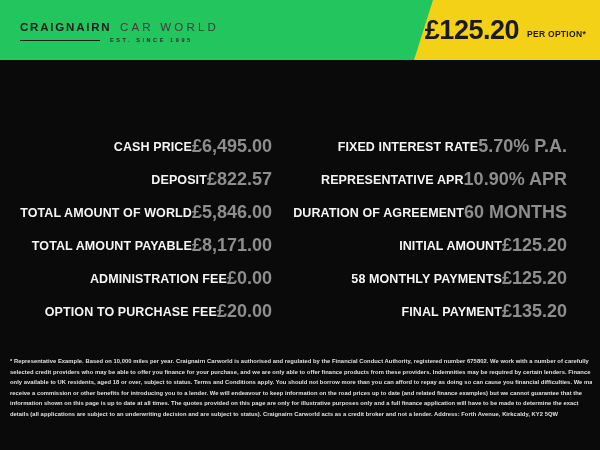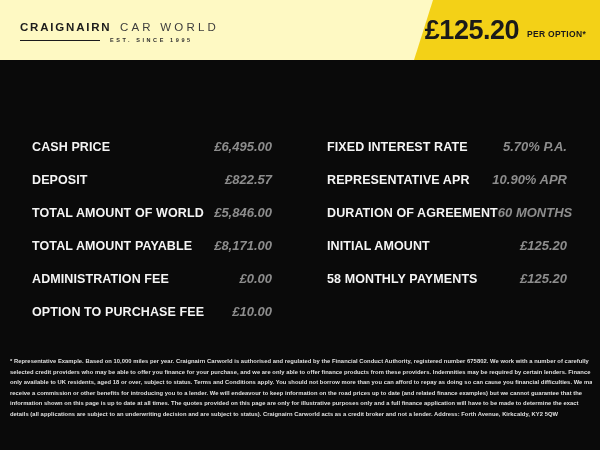--- a/index.html
+++ b/index.html
@@ -11,21 +11,21 @@
     background: #0a0a0a;
     overflow: hidden;
     font-family: "Liberation Sans", sans-serif;
   }
 
   
   .header {
     position: absolute;
     top: 0; left: 0;
     width: 600px; height: 60px;
-    background: #fef9c3;
+    background: #22c55e;
   }
   .logo {
     position: absolute;
     left: 20px; top: 17px;
     white-space: nowrap;
   }
   .brand-primary {
     font-size: 11.5px;
     font-weight: bold;
     letter-spacing: 1.8px;
@@ -98,35 +98,35 @@
     top: 130px; left: 32px;
     width: 535px;
     display: flex;
     justify-content: space-between;
   }
   .finance-col { width: 240px; }
   .finance-row {
     height: 33px;
     display: flex;
     align-items: center;
-    justify-content: space-between;
+    justify-content: flex-end;
+    margin-left: 11px;
   }
   .finance-label {
     font-size: 12.5px;
     font-weight: bold;
     color: #f5f5f5;
     letter-spacing: 0.1px;
     white-space: nowrap;
   }
   .finance-value {
-    font-size: 13px;
+    font-size: 18px;
     font-weight: bold;
     color: #8d8d8d;
     white-space: nowrap;
-    font-style: italic;
   }
 
   
   .disclaimer {
     position: absolute;
     left: 10px; top: 356px;
     width: 582px;
     color: #e0e0e0;
   }
   .disclaimer-line {
@@ -178,21 +178,21 @@
       <div class="finance-row">
         <span class="finance-label">TOTAL AMOUNT PAYABLE</span>
         <span class="finance-value">£8,171.00</span>
       </div>
       <div class="finance-row">
         <span class="finance-label">ADMINISTRATION FEE</span>
         <span class="finance-value">£0.00</span>
       </div>
       <div class="finance-row">
         <span class="finance-label">OPTION TO PURCHASE FEE</span>
-        <span class="finance-value">£10.00</span>
+        <span class="finance-value">£20.00</span>
       </div>
     </div>
     <div class="finance-col">
       <div class="finance-row">
         <span class="finance-label">FIXED INTEREST RATE</span>
         <span class="finance-value">5.70% P.A.</span>
       </div>
       <div class="finance-row">
         <span class="finance-label">REPRESENTATIVE APR</span>
         <span class="finance-value">10.90% APR</span>
@@ -201,20 +201,24 @@
         <span class="finance-label">DURATION OF AGREEMENT</span>
         <span class="finance-value">60 MONTHS</span>
       </div>
       <div class="finance-row">
         <span class="finance-label">INITIAL AMOUNT</span>
         <span class="finance-value">£125.20</span>
       </div>
       <div class="finance-row">
         <span class="finance-label">58 MONTHLY PAYMENTS</span>
         <span class="finance-value">£125.20</span>
+      </div>
+      <div class="finance-row">
+        <span class="finance-label">FINAL PAYMENT</span>
+        <span class="finance-value">£135.20</span>
       </div>
     </div>
   </div>
 
   <div class="disclaimer">
     <div class="disclaimer-line">* Representative Example. Based on 10,000 miles per year. Craignairn Carworld is authorised and regulated by the Financial Conduct Authority, registered number 675802. We work with a number of carefully</div>
     <div class="disclaimer-line">selected credit providers who may be able to offer you finance for your purchase, and we are only able to offer finance products from these providers. Indemnities may be required by certain lenders. Finance is</div>
     <div class="disclaimer-line">only available to UK residents, aged 18 or over, subject to status. Terms and Conditions apply. You should not borrow more than you can afford to repay as doing so can cause you financial difficulties. We may</div>
     <div class="disclaimer-line">receive a commission or other benefits for introducing you to a lender. We will endeavour to keep information on the road prices up to date (and related finance examples) but we cannot guarantee that the</div>
     <div class="disclaimer-line">information shown on this page is up to date at all times. The quotes provided on this page are only for illustrative purposes only and a full finance application will have to be made to determine the exact</div>

